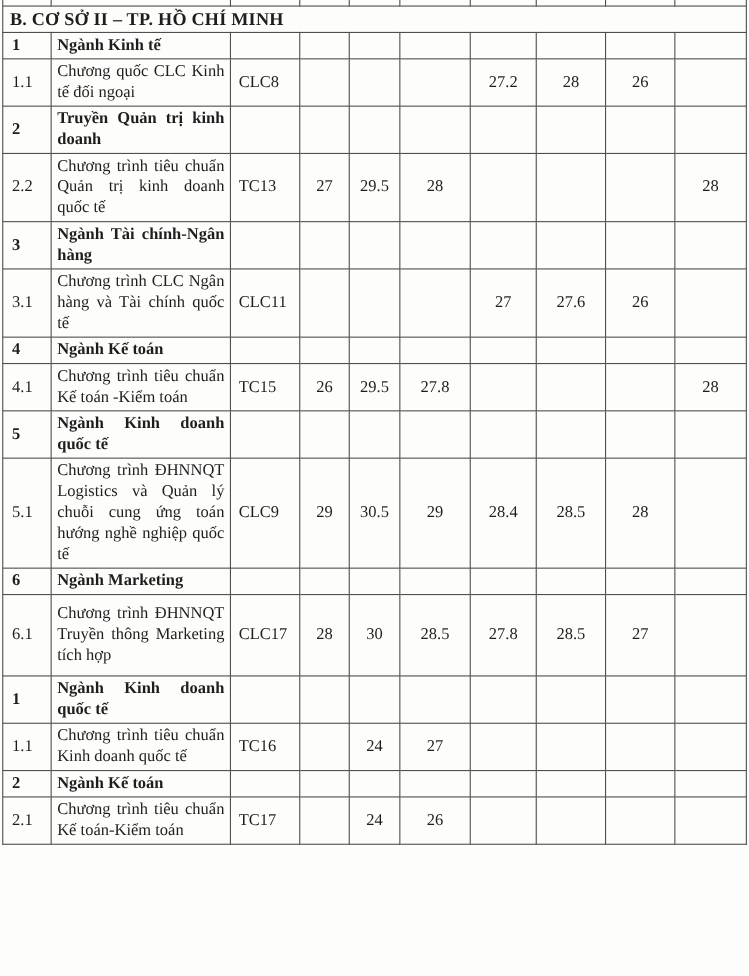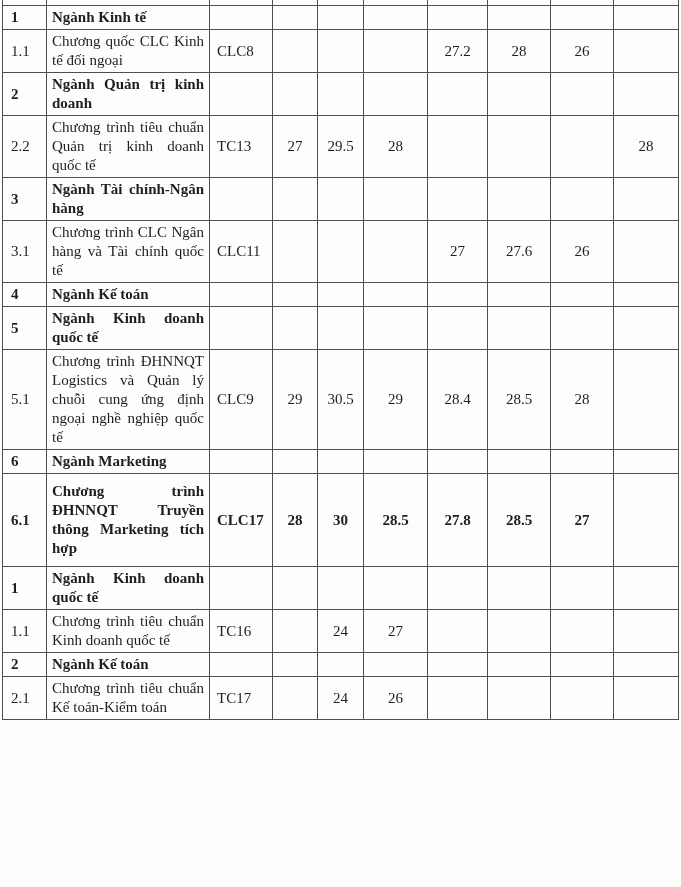--- a/index.html
+++ b/index.html
@@ -36,21 +36,21 @@
     font-size:16.5px;
     padding:2px 6px;
     letter-spacing:.2px;
   }
   td.c-index{ padding-left:8px; }
   td.c-name{ text-align:justify; padding:2px 5px; }
   td.c-code{ padding-left:7px; }
   td.c-score{ text-align:center; padding:2px 2px; }
   tr.group-row td.c-index,
   tr.group-row td.c-name{ font-weight:bold; }
-  tr.row-xl td{ padding-top:8px; padding-bottom:8px;font-weight:bold; }
+  tr.row-xl td{ padding-top:8px; padding-bottom:8px; }
 </style>
 </head>
 <body>
 
 <div class="page">
   <table class="scores">
     <colgroup>
       <col style="width:44px">
       <col style="width:163px">
       <col style="width:63px">
@@ -68,20 +68,23 @@
         <td></td>
         <td></td>
         <td></td>
         <td></td>
         <td></td>
         <td></td>
         <td></td>
         <td></td>
         <td></td>
       </tr>
+    <tr class="section-row">
+          <td colspan="10">B. CƠ SỞ II – TP. HỒ CHÍ MINH</td>
+        </tr>
         <tr class="group-row">
           <td class="c-index">1</td>
           <td class="c-name">Ngành Kinh tế</td>
           <td class="c-code"></td>
           <td class="c-score"></td>
           <td class="c-score"></td>
           <td class="c-score"></td>
           <td class="c-score"></td>
           <td class="c-score"></td>
           <td class="c-score"></td>
@@ -94,21 +97,21 @@
           <td class="c-score"></td>
           <td class="c-score"></td>
           <td class="c-score"></td>
           <td class="c-score">27.2</td>
           <td class="c-score">28</td>
           <td class="c-score">26</td>
           <td class="c-score"></td>
         </tr>
         <tr class="group-row">
           <td class="c-index">2</td>
-          <td class="c-name">Ngành Quản trị kinh doanh</td>
+          <td class="c-name">Truyền Quản trị kinh doanh</td>
           <td class="c-code"></td>
           <td class="c-score"></td>
           <td class="c-score"></td>
           <td class="c-score"></td>
           <td class="c-score"></td>
           <td class="c-score"></td>
           <td class="c-score"></td>
           <td class="c-score"></td>
         </tr>
         <tr class="program-row">
@@ -152,35 +155,47 @@
           <td class="c-name">Ngành Kế toán</td>
           <td class="c-code"></td>
           <td class="c-score"></td>
           <td class="c-score"></td>
           <td class="c-score"></td>
           <td class="c-score"></td>
           <td class="c-score"></td>
           <td class="c-score"></td>
           <td class="c-score"></td>
         </tr>
+        <tr class="program-row">
+          <td class="c-index">4.1</td>
+          <td class="c-name">Chương trình tiêu chuẩn Kế toán -Kiểm toán</td>
+          <td class="c-code">TC15</td>
+          <td class="c-score">26</td>
+          <td class="c-score">29.5</td>
+          <td class="c-score">27.8</td>
+          <td class="c-score"></td>
+          <td class="c-score"></td>
+          <td class="c-score"></td>
+          <td class="c-score">28</td>
+        </tr>
         <tr class="group-row">
           <td class="c-index">5</td>
           <td class="c-name">Ngành Kinh doanh quốc tế</td>
           <td class="c-code"></td>
           <td class="c-score"></td>
           <td class="c-score"></td>
           <td class="c-score"></td>
           <td class="c-score"></td>
           <td class="c-score"></td>
           <td class="c-score"></td>
           <td class="c-score"></td>
         </tr>
         <tr class="program-row">
           <td class="c-index">5.1</td>
-          <td class="c-name">Chương trình ĐHNNQT Logistics và Quản lý chuỗi cung ứng định ngoại nghề nghiệp quốc tế</td>
+          <td class="c-name">Chương trình ĐHNNQT Logistics và Quản lý chuỗi cung ứng toán hướng nghề nghiệp quốc tế</td>
           <td class="c-code">CLC9</td>
           <td class="c-score">29</td>
           <td class="c-score">30.5</td>
           <td class="c-score">29</td>
           <td class="c-score">28.4</td>
           <td class="c-score">28.5</td>
           <td class="c-score">28</td>
           <td class="c-score"></td>
         </tr>
         <tr class="group-row">

